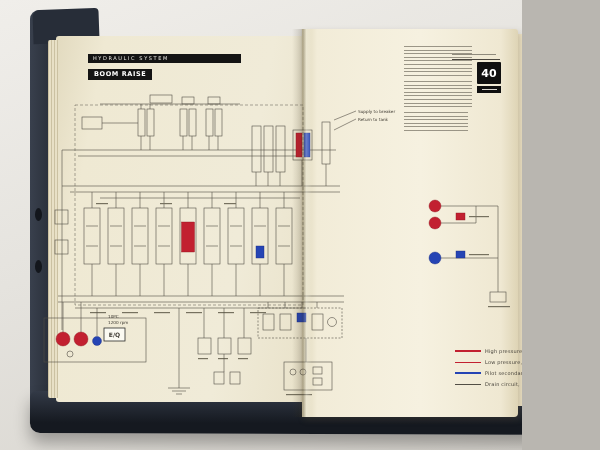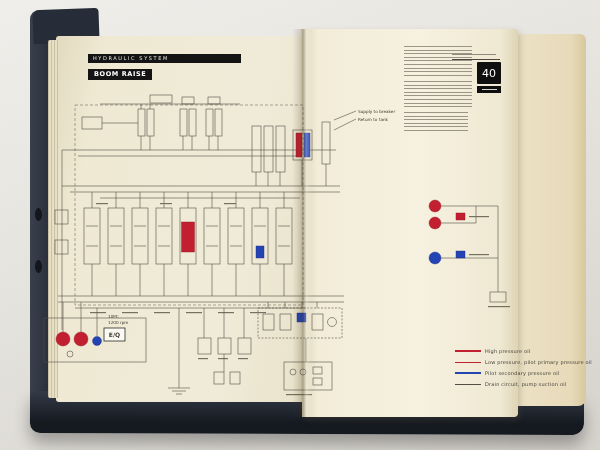--- a/index.html
+++ b/index.html
@@ -1,16 +1,16 @@
 <!DOCTYPE html>
 <html style="--background: #e9e7e2; --cover: #272d38; --page-left: #efe8d0; --page-flap: #f5f0de; --ink: #524e45; --red: #c22030; --blue: #2544b4; --bar-black: #141414;"><head>
 <meta charset="utf-8">
 <style>
   html,body{margin:0;padding:0;background:#b9b6b0;}
-  .photo{position:relative;width:600px;height:450px;overflow:hidden;
+  .photo{position:relative;width:522px;height:450px;overflow:hidden;
     background:linear-gradient(160deg,#f0eeea 0%,#e5e3de 45%,#d6d3cd 100%);
     font-family:"DejaVu Sans",sans-serif;}
   
   .cover-spine{position:absolute;left:30px;top:10px;width:46px;height:402px;
     background:linear-gradient(90deg,#39404d,#21262f 70%);border-radius:9px 0 0 10px;}
   .cover-corner{position:absolute;left:33px;top:9px;width:66px;height:34px;
     background:#272d38;border-radius:7px 4px 0 0;transform:rotate(-2deg);}
   .cover-bottom{position:absolute;left:30px;top:392px;width:554px;height:42px;
     background:linear-gradient(180deg,#333a47,#151920 75%);
     border-radius:6px 10px 12px 10px;box-shadow:0 10px 16px rgba(0,0,0,.30);transform:rotate(.2deg);}
@@ -32,21 +32,21 @@
   .header-bar{position:absolute;left:88px;top:54px;width:148px;height:9px;z-index:20;
     background:var(--bar-black);color:#eceae4;font-size:5px;letter-spacing:1.6px;line-height:9px;padding-left:5px;}
   .section-label{position:absolute;left:88px;top:69px;height:11px;z-index:20;
     background:var(--bar-black);color:#fff;font-size:6.5px;font-weight:bold;line-height:11px;
     padding:0 6px;letter-spacing:.6px;}
   
   .pagebox-caption{position:absolute;left:452px;top:53px;width:48px;height:6px;z-index:20;
     border-bottom:1px solid #4a463e;
     background:linear-gradient(#8f8a7c,#8f8a7c) 0 1px/44px 1.4px no-repeat;}
   .page-num-box{position:absolute;left:477px;top:62px;width:24px;height:22px;z-index:20;
-    background:#0f0f0f;color:#fff;font-size:11px;font-weight:normal;
+    background:#0f0f0f;color:#fff;font-size:11px;font-weight:bold;
     display:flex;align-items:center;justify-content:center;border-radius:1px;}
   .page-num-strip{position:absolute;left:477px;top:86px;width:24px;height:7px;z-index:20;
     background:#0f0f0f;display:flex;align-items:center;justify-content:center;}
   .page-num-strip i{display:block;width:15px;height:1.2px;background:#d9d6cf;}
   
   .text-block{position:absolute;z-index:20;opacity:.85;
     background:repeating-linear-gradient(180deg,#8a8577 0 1px,rgba(0,0,0,0) 1px 3.6px);}
   
   .legend-row{position:absolute;left:455px;display:flex;align-items:center;gap:4px;z-index:20;}
   .legend-line{width:26px;height:2px;background:#555;}

